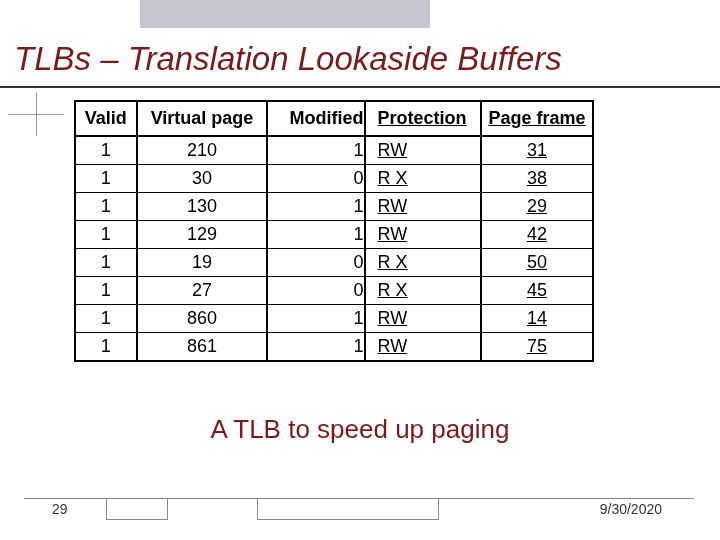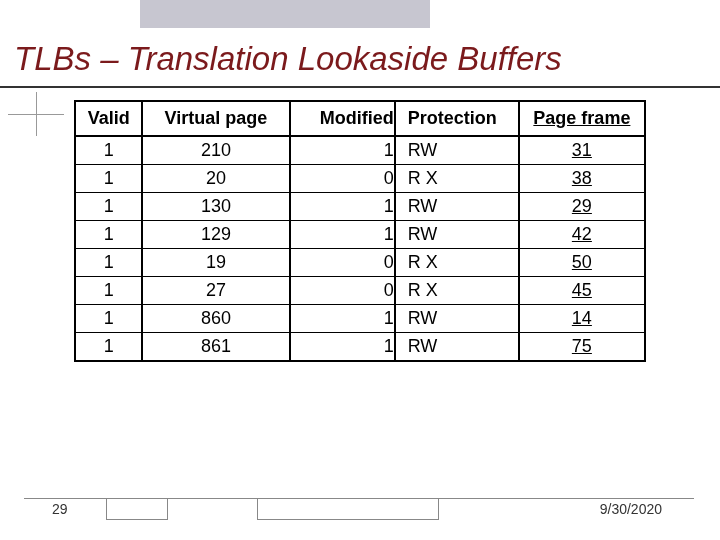--- a/index.html
+++ b/index.html
@@ -4,30 +4,30 @@
 <style>
   * { box-sizing: border-box; margin: 0; padding: 0; }
   html, body { width: 720px; height: 540px; background: #ffffff; font-family: Verdana, Arial, sans-serif; overflow: hidden; }
   .slide { position: relative; width: 720px; height: 540px; }
   .top-bar { position: absolute; top: 0; left: 0; width: 720px; height: 28px; }
   .top-grey { position: absolute; top: 0; left: 140px; width: 290px; height: 28px; background: #c7c6d0; }
   .title { position: absolute; top: 40px; left: 14px; width: 700px; font-family: Verdana, sans-serif; font-size: 33px; color: #7b1a1c; font-style: italic; }
   .title-underline { position: absolute; top: 86px; left: 0; width: 720px; height: 0; border-bottom: 2px solid #333; }
   .crosshair-h { position: absolute; top: 114px; left: 8px; width: 56px; height: 0; border-bottom: 1px solid #999; }
   .crosshair-v { position: absolute; top: 92px; left: 36px; width: 0; height: 44px; border-left: 1px solid #999; }
-  .table-wrap { position: absolute; top: 100px; left: 74px; width: 572px; }
+  .table-wrap { position: absolute; top: 100px; left: 74px; width: 520px; }
   table.tlb { border-collapse: collapse; width: 100%; font-family: Arial, Helvetica, sans-serif; font-size: 18px; color: #000; }
   table.tlb th { font-weight: bold; border: 2px solid #000; padding: 6px 0 6px 0; background: #fff; }
   table.tlb td { border-left: 2px solid #000; border-right: 2px solid #000; border-bottom: 1px solid #000; padding: 3px 0; background: #fff; }
   table.tlb tr:last-child td { border-bottom: 2px solid #000; }
   table.tlb tr.first-data td { border-top: 2px solid #000; }
   .col-valid { width: 64px; text-align: center; }
   .col-vpage { width: 140px; text-align: center; margin-left: 38px; }
   .col-mod   { width: 100px; text-align: right; }
-  .col-prot  { width: 118px; text-align: left; padding-left: 12px !important; }
+  .col-prot  { width: 118px; text-align: left; padding-left: 12px !important; text-decoration: underline; }
   .col-frame { width: 120px; text-align: center; text-decoration: underline; }
   th.col-prot { text-align: left; padding-left: 12px; }
   .caption { position: absolute; top: 414px; left: 0; width: 720px; text-align: center; font-family: Verdana, sans-serif; font-size: 26px; color: #7b1a1c; }
   .footer-line { position: absolute; top: 498px; left: 24px; width: 670px; height: 0; border-bottom: 1px solid #888; }
   .footer-box-left { position: absolute; top: 498px; left: 106px; width: 62px; height: 22px; border: 1px solid #888; background: #fff; }
   .footer-box-right { position: absolute; top: 498px; left: 257px; width: 182px; height: 22px; border: 1px solid #888; background: #fff; }
   .slide-num { position: absolute; top: 501px; left: 52px; font-family: Arial, sans-serif; font-size: 14px; color: #333; }
   .slide-date { position: absolute; top: 501px; right: 58px; font-family: Arial, sans-serif; font-size: 14px; color: #333; }
 </style>
 </head>
@@ -59,21 +59,21 @@
       <tbody id="tlb-body">
           <tr class="first-data">
             <td class="col-valid">1</td>
             <td class="col-vpage">210</td>
             <td class="col-mod">1</td>
             <td class="col-prot">RW</td>
             <td class="col-frame">31</td>
           </tr>
           <tr>
             <td class="col-valid">1</td>
-            <td class="col-vpage">20</td>
+            <td class="col-vpage">30</td>
             <td class="col-mod">0</td>
             <td class="col-prot">R X</td>
             <td class="col-frame">38</td>
           </tr>
           <tr>
             <td class="col-valid">1</td>
             <td class="col-vpage">130</td>
             <td class="col-mod">1</td>
             <td class="col-prot">RW</td>
             <td class="col-frame">29</td>
@@ -110,20 +110,21 @@
             <td class="col-valid">1</td>
             <td class="col-vpage">861</td>
             <td class="col-mod">1</td>
             <td class="col-prot">RW</td>
             <td class="col-frame">75</td>
           </tr>
         </tbody>
     </table>
   </div>
 
+  <div class="caption">A TLB to speed up paging</div>
 
   <div class="footer-line"></div>
   <div class="footer-box-left"></div>
   <div class="footer-box-right"></div>
   <div class="slide-num">29</div>
   <div class="slide-date">9/30/2020</div>
 
 </div>
 
 </body></html>

